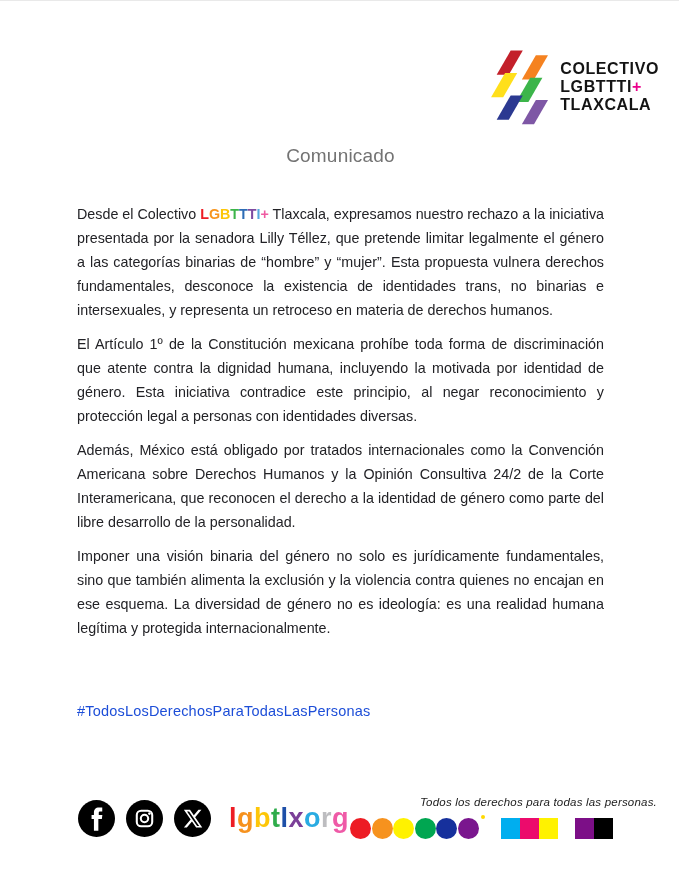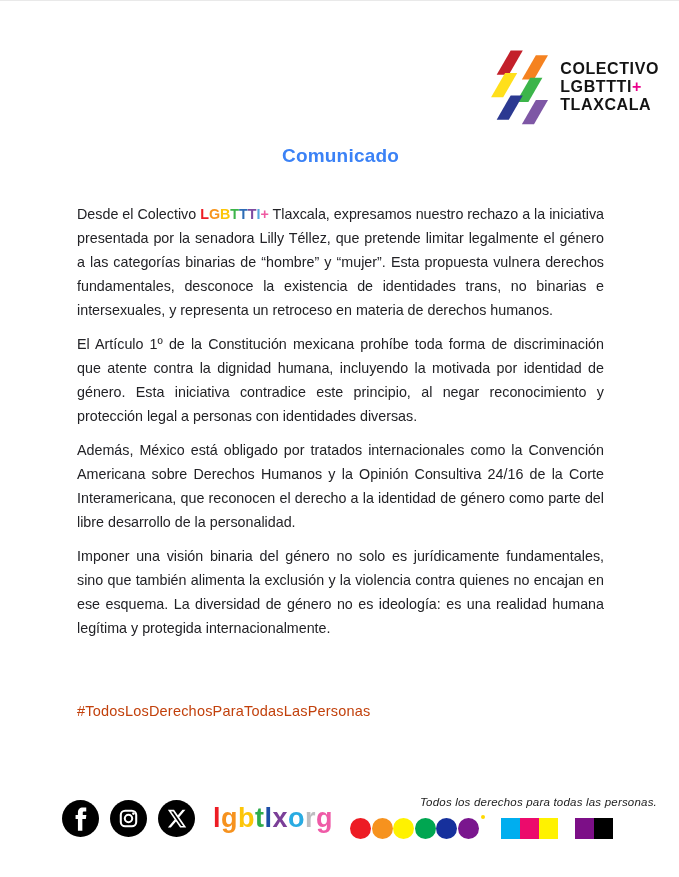--- a/index.html
+++ b/index.html
@@ -9,30 +9,30 @@
     margin:1px auto;
     padding-left:47px;
   }
   
   .logo{position:absolute;top:44px;right:67px;display:flex;align-items:center;gap:9px;}
   .logo-icon{width:62px;height:84px;flex:0 0 auto;}
   .logo-text{font-weight:bold;font-size:16px;line-height:18px;letter-spacing:0.6px;color:#141414;white-space:nowrap;}
   .logo-plus{font-weight:bold;}
   
   .title{position:absolute;top:144px;left:77px;width:527px;text-align:center;
-         font-size:19px;font-weight:bold;color:#3b82f6;letter-spacing:0.2px;}
+         font-size:19px;font-weight:normal;color:#737373;letter-spacing:0.2px;}
   
   .body{position:absolute;top:201px;left:77px;width:527px;
         font-size:14.3px;line-height:24px;text-align:justify;color:#222226;}
   .body p{margin:0 0 10px 0;}
   .colored-word span{font-weight:bold;}
   
-  .hashtag{position:absolute;top:702px;left:77px;font-size:14.5px;color:#c2410c;letter-spacing:0.2px;}
+  .hashtag{position:absolute;top:702px;left:77px;font-size:14.5px;color:#1d4ed8;letter-spacing:0.2px;}
   
-  .social-row{position:absolute;top:799px;left:62px;display:flex;align-items:center;gap:11px;}
+  .social-row{position:absolute;top:799px;left:78px;display:flex;align-items:center;gap:11px;}
   .social-circle{width:37px;height:37px;display:block;cursor:pointer;}
   .handle{font-size:27px;font-weight:bold;margin-left:7px;letter-spacing:0.5px;cursor:pointer;}
   .tagline{position:absolute;top:795px;right:69px;font-size:11.5px;font-style:italic;
            font-weight:normal;color:#1c1c1c;letter-spacing:0.2px;}
   .dots-row{position:absolute;top:817px;left:350px;display:flex;gap:0.5px;}
   .dots-row .dot{width:21px;height:21px;border-radius:50%;display:inline-block;}
   .sparkle-dot{position:absolute;top:814px;left:481px;width:4px;height:4px;border-radius:50%;}
   .flag{position:absolute;top:817px;display:flex;}
   .flag .flag-square{width:19px;height:21px;display:inline-block;}
   .flag-pan{left:501px;}
@@ -57,21 +57,21 @@
       <div><span>LGBTTTI</span><span class="logo-plus" style="color: rgb(236, 0, 140);">+</span></div>
       <div>TLAXCALA</div>
     </div>
   </div>
 
   <div class="title">Comunicado</div>
 
   <div class="body">
     <p><span>Desde el Colectivo </span><span class="colored-word"><span style="color: rgb(237, 28, 36);">L</span><span style="color: rgb(247, 148, 29);">G</span><span style="color: rgb(253, 198, 8);">B</span><span style="color: rgb(60, 181, 74);">T</span><span style="color: rgb(45, 108, 181);">T</span><span style="color: rgb(125, 75, 160);">T</span><span style="color: rgb(85, 168, 221);">I</span><span style="color: rgb(239, 91, 161);">+</span></span><span> Tlaxcala, expresamos nuestro rechazo a la iniciativa presentada por la senadora Lilly Téllez, que pretende limitar legalmente el género a las categorías binarias de “hombre” y “mujer”. Esta propuesta vulnera derechos fundamentales, desconoce la existencia de identidades trans, no binarias e intersexuales, y representa un retroceso en materia de derechos humanos.</span></p>
     <p>El Artículo 1º de la Constitución mexicana prohíbe toda forma de discriminación que atente contra la dignidad humana, incluyendo la motivada por identidad de género. Esta iniciativa contradice este principio, al negar reconocimiento y protección legal a personas con identidades diversas.</p>
-    <p>Además, México está obligado por tratados internacionales como la Convención Americana sobre Derechos Humanos y la Opinión Consultiva 24/16 de la Corte Interamericana, que reconocen el derecho a la identidad de género como parte del libre desarrollo de la personalidad.</p>
+    <p>Además, México está obligado por tratados internacionales como la Convención Americana sobre Derechos Humanos y la Opinión Consultiva 24/2 de la Corte Interamericana, que reconocen el derecho a la identidad de género como parte del libre desarrollo de la personalidad.</p>
     <p>Imponer una visión binaria del género no solo es jurídicamente fundamentales, sino que también alimenta la exclusión y la violencia contra quienes no encajan en ese esquema. La diversidad de género no es ideología: es una realidad humana legítima y protegida internacionalmente.</p>
   </div>
 
   <div class="hashtag">#TodosLosDerechosParaTodasLasPersonas</div>
 
   <div class="social-row">
     <svg class="social-circle" viewBox="0 0 36 36">
       <circle cx="18" cy="18" r="18" fill="#000"></circle>
       <path fill="#fff" d="M23.2 18.6h-3.4V30h-4.3V18.6h-2.3v-3.9h2.3v-2.4c0-3.2 1.4-5.1 5.1-5.1h3v3.9h-2c-1.3 0-1.4.5-1.4 1.5v2.1h3.5l-.5 3.9z"></path>
     </svg>

